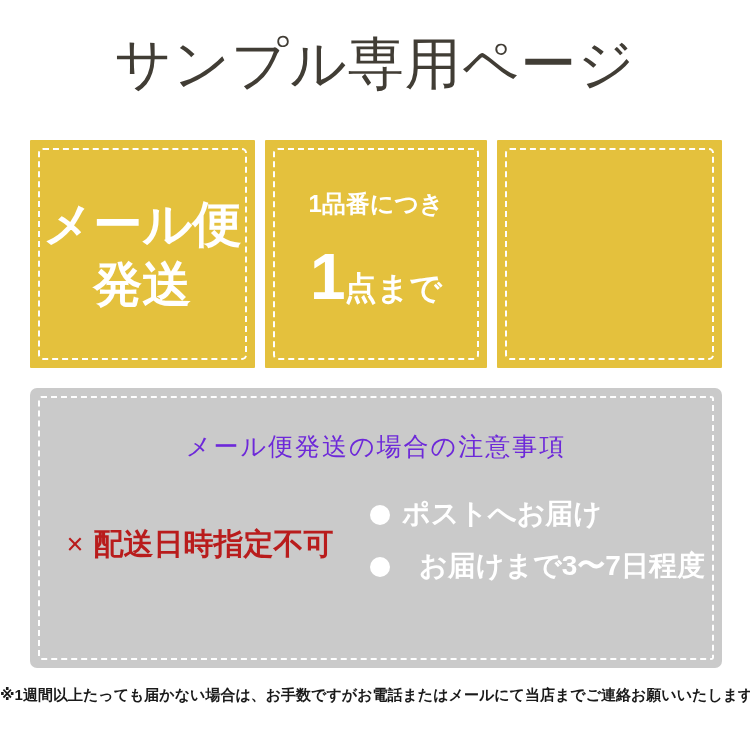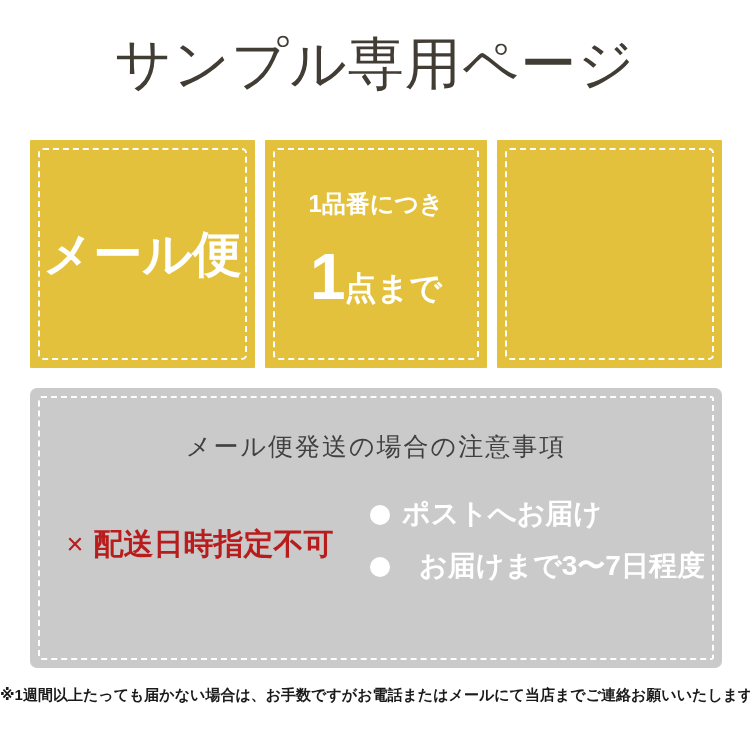--- a/index.html
+++ b/index.html
@@ -132,21 +132,21 @@
     border: 2px dashed #ffffff;
     border-radius: 3px;
     pointer-events: none;
   }
   .notice-heading {
     position: absolute;
     left: 0;
     top: 42px;
     width: 692px;
     text-align: center;
-    color: #404040;
+    color: #6d28d9;
     font-size: 25px;
     line-height: 32px;
     font-weight: 400;
     letter-spacing: 2px;
     white-space: nowrap;
   }
 
   .notice-body {
     position: absolute;
     left: 0;
@@ -216,20 +216,21 @@
 <div class="page">
 
   <div class="page-title">サンプル専用ページ</div>
 
   <div class="cards">
 
     <div class="card card-mail">
       <span class="dash"></span>
       <div class="card-inner">
         <div class="big-line">メール便</div>
+        <div class="big-line">発送</div>
       </div>
     </div>
 
     <div class="card card-per-item">
       <span class="dash"></span>
       <div class="card-inner">
         <div class="card-label">1品番につき</div>
         <div class="card-value">
           <span class="num">1</span><span class="unit">点まで</span>
         </div>

